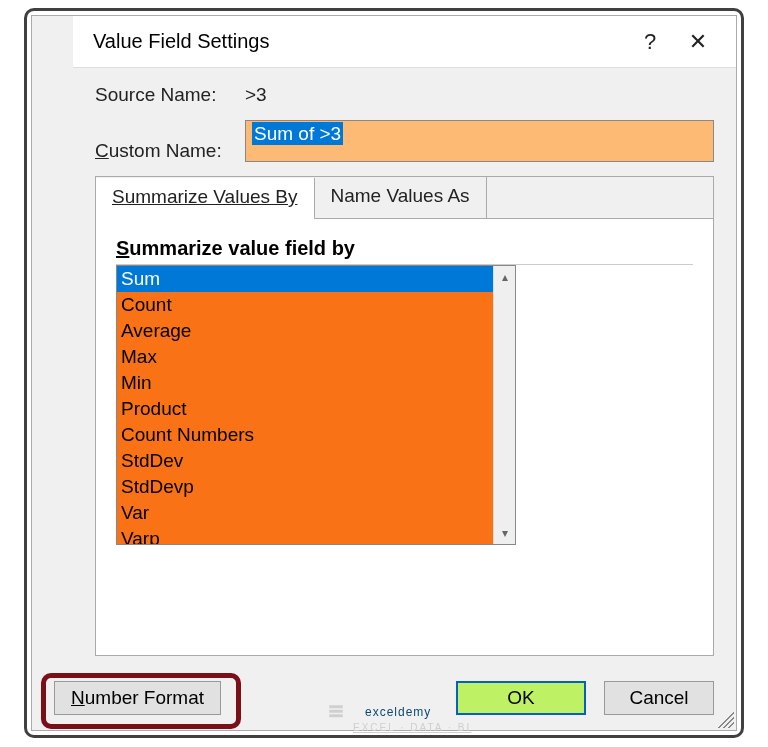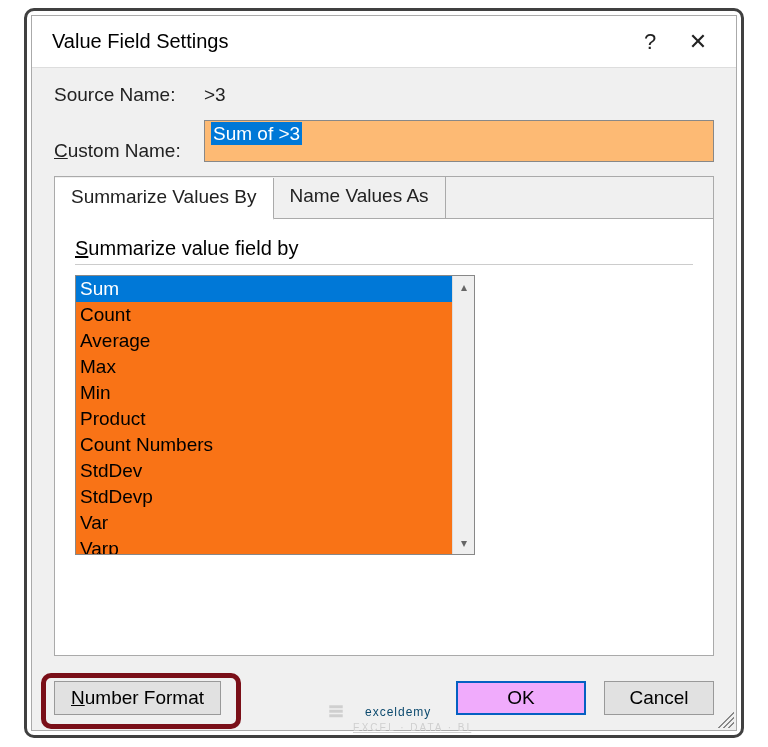--- a/index.html
+++ b/index.html
@@ -16,20 +16,21 @@
     width: 720px; height: 730px;
     border: 3px solid #404040;
     border-radius: 10px;
     background: #fff;
   }
   .dialog {
     position: absolute;
     left: 4px; top: 4px; right: 4px; bottom: 4px;
     background: #f0f0f0;
     border: 1px solid #aaa;
+    padding-left: 41px;
   }
   .titlebar {
     display: flex;
     align-items: center;
     height: 52px;
     padding: 0 14px 0 20px;
     background: #fff;
     border-bottom: 1px solid #ddd;
   }
   .titlebar-title {
@@ -91,29 +92,29 @@
     border-right: 1px solid #aaa;
     color: #222;
     cursor: pointer;
   }
   .tab.active {
     background: #fff;
     border-bottom: 2px solid #fff;
     position: relative;
     top: 1px;
     height: 42px;
+    text-decoration: underline;
   }
   .tab-body {
     padding: 18px 20px;
   }
   .section-title {
     font-size: 20px;
-    font-weight: 400;
+    font-weight: 700;
     color: #000;
-    margin-bottom: 10px;
     border-bottom: 1px solid #ccc;
     padding-bottom: 4px;
   }
   .hint {
     font-size: 19px;
     color: #222;
     margin-bottom: 12px;
     line-height: 1.35;
   }
   .listbox-wrap {
@@ -172,21 +173,21 @@
     border: 1px solid #999;
     font-size: 19px;
     color: #000;
     display: inline-flex;
     align-items: center;
     justify-content: center;
     cursor: pointer;
   }
   .btn.ok {
     border: 2px solid #0560c2;
-    background: #f0abfc;
+    background: #bef264;
     min-width: 130px;
   }
   .spacer { flex: 1; }
 
   .highlight-box {
     position: absolute;
     border: 5px solid #7a0f18;
     border-radius: 10px;
     pointer-events: none;
   }

